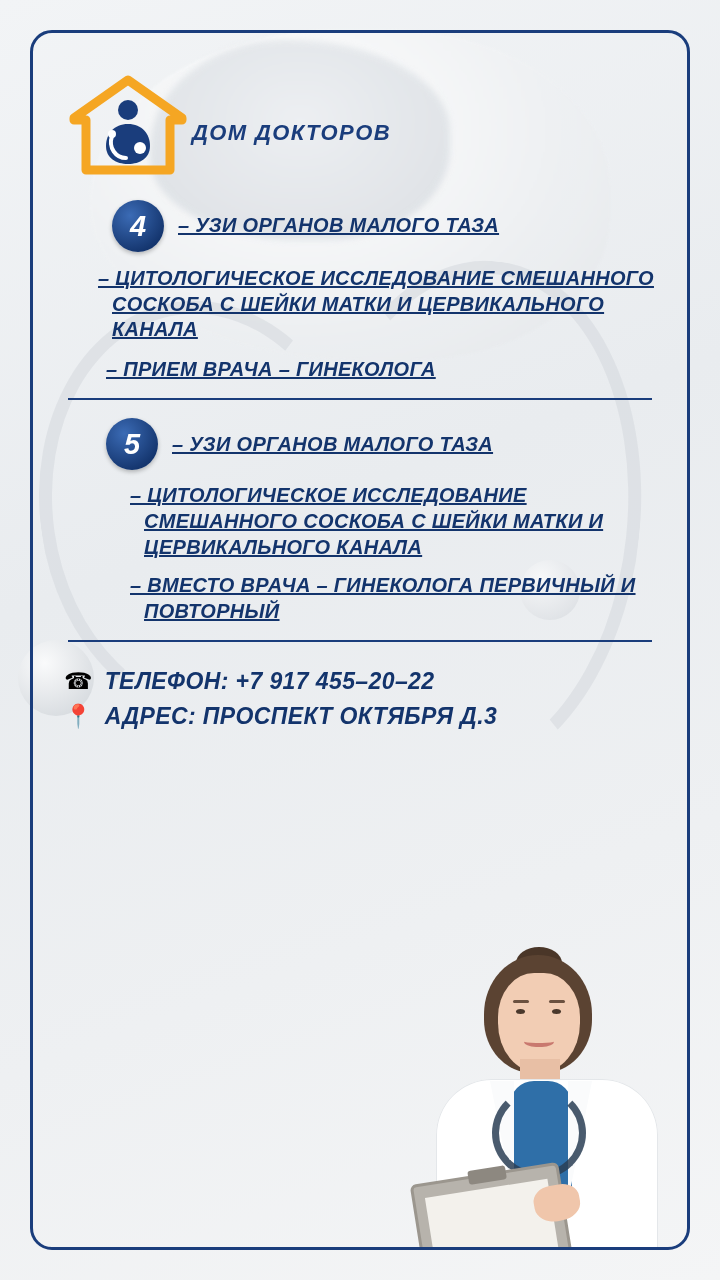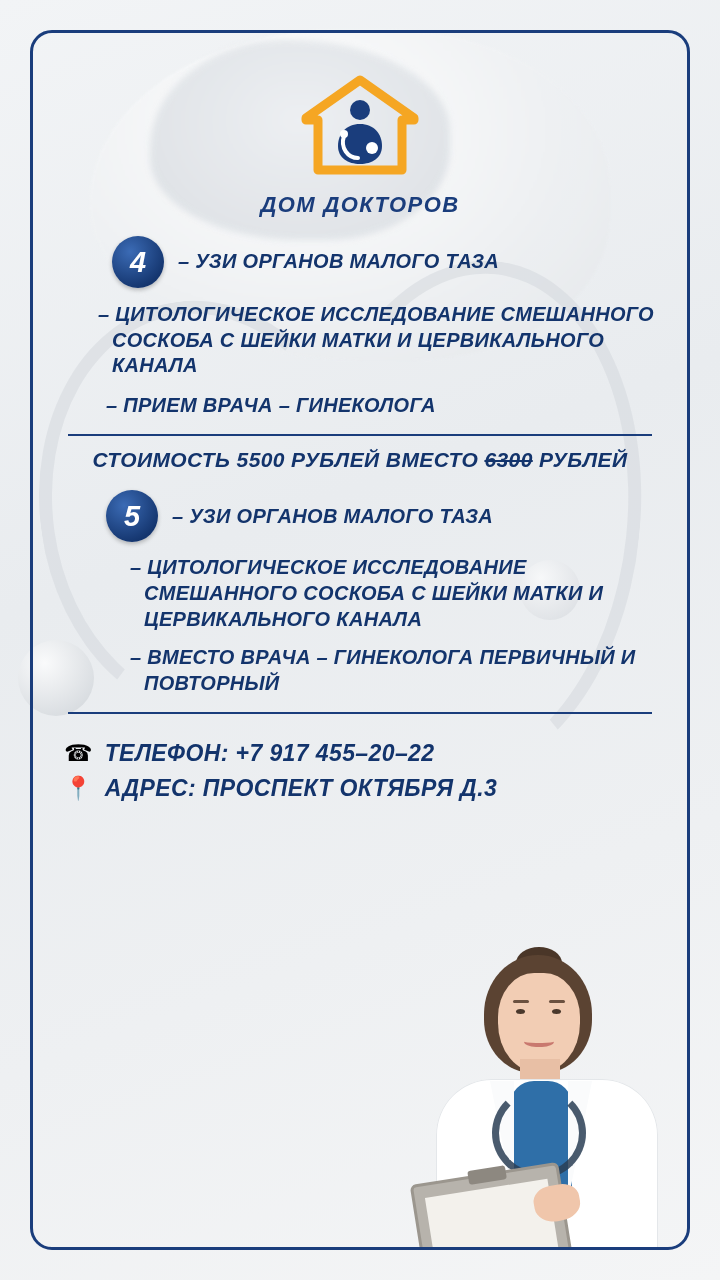--- a/index.html
+++ b/index.html
@@ -71,21 +71,20 @@
 
   .content {
     position: absolute;
     left: 30px; top: 30px; right: 30px; bottom: 30px;
     padding: 22px 34px 0 34px;
   }
 
   
   .logo-wrap {
     display: flex;
-    flex-direction: column;
     align-items: center;
     margin-top: 22px;
   }
   .logo-mark { width: 128px; height: 108px; display: block; }
   .logo-text {
     margin-top: 10px;
     font-size: 22px;
     font-weight: bold;
     letter-spacing: 1.4px;
     color: #1a3d7c;
@@ -132,20 +131,21 @@
   .pkg4 .row-first { padding-left: 48px; }
   .pkg5 .row-first { padding-left: 42px; }
 
   .item {
     font-size: 20px;
     font-weight: bold;
     font-style: italic;
     color: #13346c;
     line-height: 1.28;
     letter-spacing: .3px;
+    text-decoration: underline;
   }
 
   .pkg4 .item-block { margin-top: 14px; padding-left: 56px; text-indent: -14px; }
   .pkg5 .item-block { margin-top: 13px; padding-left: 80px; text-indent: -14px; }
 
   .pkg4 .item-block.wide { padding-left: 48px; }
 
   .divider {
     height: 2px;
     background: #1a3d7c;
@@ -312,25 +312,20 @@
     <div class="package pkg4">
       <div class="pkg-body">
         <div class="row-first">
           <span class="badge">4</span>
           <span class="item">– УЗИ ОРГАНОВ МАЛОГО ТАЗА</span>
         </div>
         <div class="item item-block wide">– ЦИТОЛОГИЧЕСКОЕ ИССЛЕДОВАНИЕ СМЕШАННОГО СОСКОБА С ШЕЙКИ МАТКИ И ЦЕРВИКАЛЬНОГО КАНАЛА</div>
         <div class="item item-block">– ПРИЕМ ВРАЧА – ГИНЕКОЛОГА</div>
       </div>
       <div class="divider"></div>
-      <div class="price">
-        <span>СТОИМОСТЬ 5500 РУБЛЕЙ ВМЕСТО</span>
-        <span class="old">6300</span>
-        <span>РУБЛЕЙ</span>
-      </div>
     </div>
 
     <div class="package pkg5">
       <div class="pkg-body">
         <div class="row-first">
           <span class="badge">5</span>
           <span class="item">– УЗИ ОРГАНОВ МАЛОГО ТАЗА</span>
         </div>
         <div class="item item-block">– ЦИТОЛОГИЧЕСКОЕ ИССЛЕДОВАНИЕ СМЕШАННОГО СОСКОБА С ШЕЙКИ МАТКИ И ЦЕРВИКАЛЬНОГО КАНАЛА</div>
         <div class="item item-block">– ВМЕСТО ВРАЧА – ГИНЕКОЛОГА ПЕРВИЧНЫЙ И ПОВТОРНЫЙ</div>

